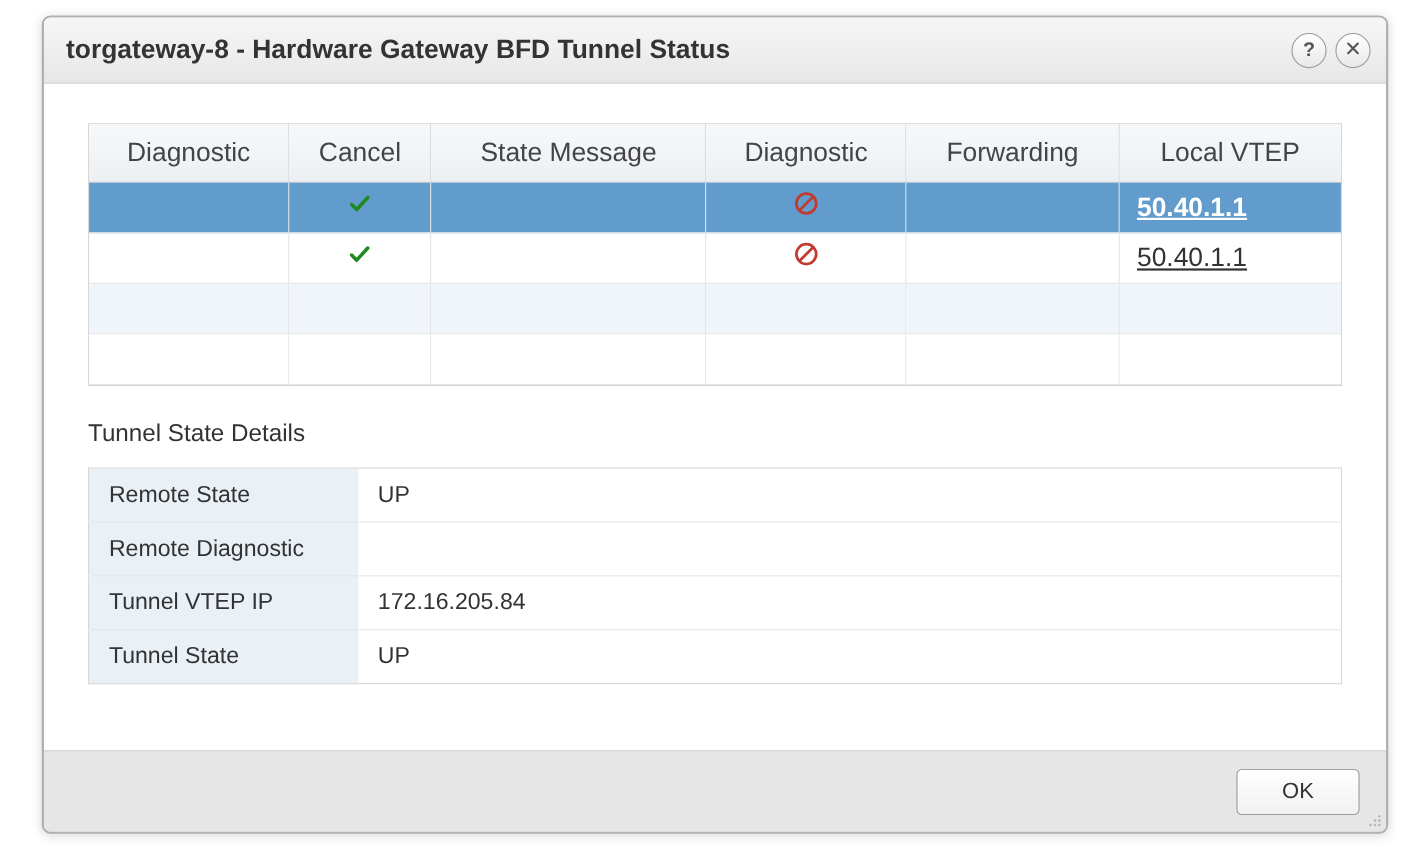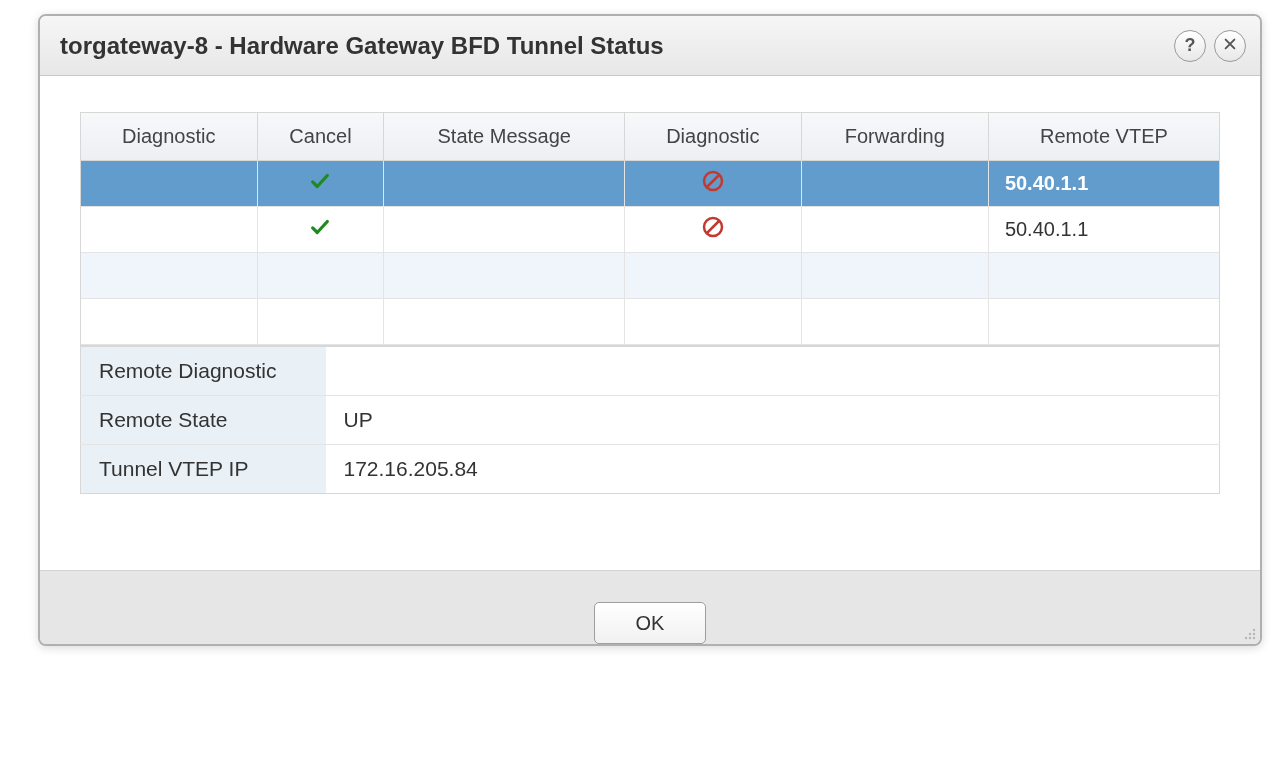--- a/index.html
+++ b/index.html
@@ -6,21 +6,21 @@
   html, body {
     margin: 0; padding: 0;
     width: 1280px; height: 770px;
     font-family: Arial, Helvetica, sans-serif;
     background: #ffffff;
     color: #333;
   }
   .dialog {
     position: absolute;
     left: 38px; top: 14px;
-    width: 1224px; height: 632px;
+    width: 1224px; height: 744px;
     border: 2px solid #b0b0b0;
     border-radius: 8px;
     background: #ffffff;
     display: flex;
     flex-direction: column;
     overflow: hidden;
     box-shadow: 0 2px 10px rgba(0,0,0,0.15);
   }
   .titlebar {
     height: 60px;
@@ -50,38 +50,39 @@
     flex: 1;
     padding: 36px 40px 10px 40px;
     overflow: auto;
   }
   
   .grid {
     width: 100%;
     border: 1px solid #d7d7d7;
     border-collapse: separate;
     border-spacing: 0;
-    font-size: 20px;
+    font-size: 24px;
   }
   .grid thead th {
     background: linear-gradient(#f6f8fa, #edf0f3);
     border-bottom: 1px solid #d7d7d7;
     border-right: 1px solid #d7d7d7;
     font-weight: normal;
     color: #444;
     padding: 12px 8px;
     text-align: center;
   }
   .grid thead th:last-child { border-right: none; }
   .grid tbody td {
     border-right: 1px solid #e4e4e4;
     border-bottom: 1px solid #e4e4e4;
     padding: 0 14px;
     height: 46px;
     text-align: center;
+    text-decoration: underline;
   }
   .grid tbody td:last-child { border-right: none; text-align: left; padding-left: 16px; }
   .grid tbody tr.selected td {
     background: #619ccc;
     color: #ffffff;
     font-weight: bold;
   }
   .grid tbody tr.alt td { background: #eff5fa; }
   .grid tbody tr.empty td { background: #ffffff; }
   .grid tbody tr.empty.alt td { background: #eff5fa; }
@@ -120,21 +121,20 @@
   .footer {
     height: 74px;
     background: #e6e6e6;
     border-top: 1px solid #d4d4d4;
     display: flex;
     align-items: center;
     justify-content: flex-end;
     padding: 0 24px;
     gap: 18px;
     position: relative;
-    flex-direction: column;
   }
   .btn {
     min-width: 112px;
     height: 42px;
     background: linear-gradient(#ffffff, #f1f1f1);
     border: 1px solid #9e9e9e;
     border-radius: 5px;
     font-size: 20px;
     color: #333;
     cursor: pointer;
@@ -170,21 +170,21 @@
   <div class="content">
 
     <table class="grid">
       <thead>
         <tr>
           <th>Diagnostic</th>
           <th>Cancel</th>
           <th>State Message</th>
           <th>Diagnostic</th>
           <th>Forwarding</th>
-          <th>Remote VTEP</th>
+          <th>Local VTEP</th>
         </tr>
       </thead>
       <tbody>
         <tr class="selected">
           <td></td>
           <td>
             <span class="icon-check">
               <svg viewBox="0 0 24 24">
                   <path d="M4 13 L9 18 L20 6" fill="none" stroke="#1f8a1f" stroke-width="3.5" stroke-linecap="round" stroke-linejoin="round"></path>
                 </svg>
@@ -235,34 +235,39 @@
             <td></td>
             <td></td>
             <td></td>
             <td></td>
             <td></td>
             <td></td>
           </tr>
       </tbody>
     </table>
 
+    <div class="section-title">Tunnel State Details</div>
 
     <table class="details">
       <tbody>
           <tr>
+        <td class="key">Remote State</td>
+        <td class="val">UP</td>
+      </tr>
+      <tr>
         <td class="key">Remote Diagnostic</td>
         <td class="val"></td>
-      </tr>
-      <tr>
-        <td class="key">Remote State</td>
-        <td class="val">UP</td>
       </tr>
       <tr>
         <td class="key">Tunnel VTEP IP</td>
         <td class="val">172.16.205.84</td>
+      </tr>
+      <tr>
+        <td class="key">Tunnel State</td>
+        <td class="val">UP</td>
       </tr>
     </tbody>
       </table>
 
   </div>
 
   <div class="footer">
     <button class="btn">OK</button>
     <span class="resize-grip">
       <svg viewBox="0 0 16 16" width="16" height="16">

